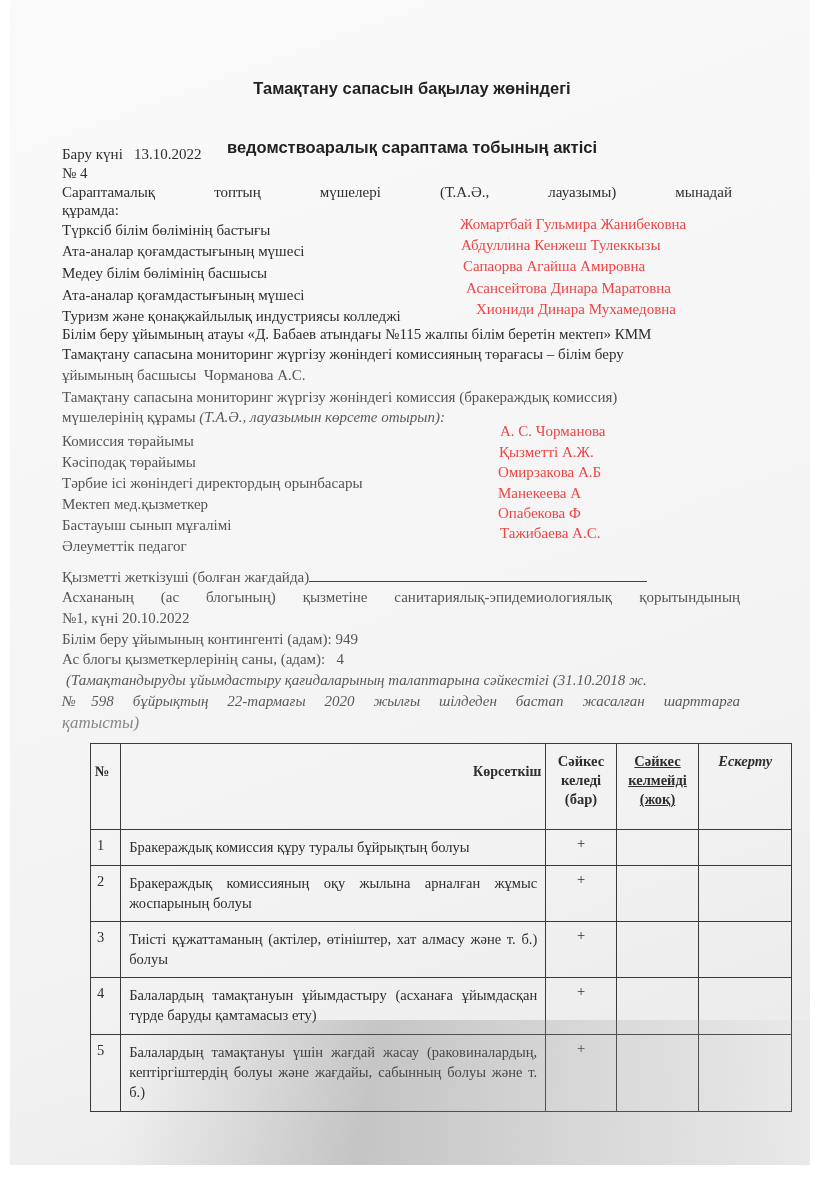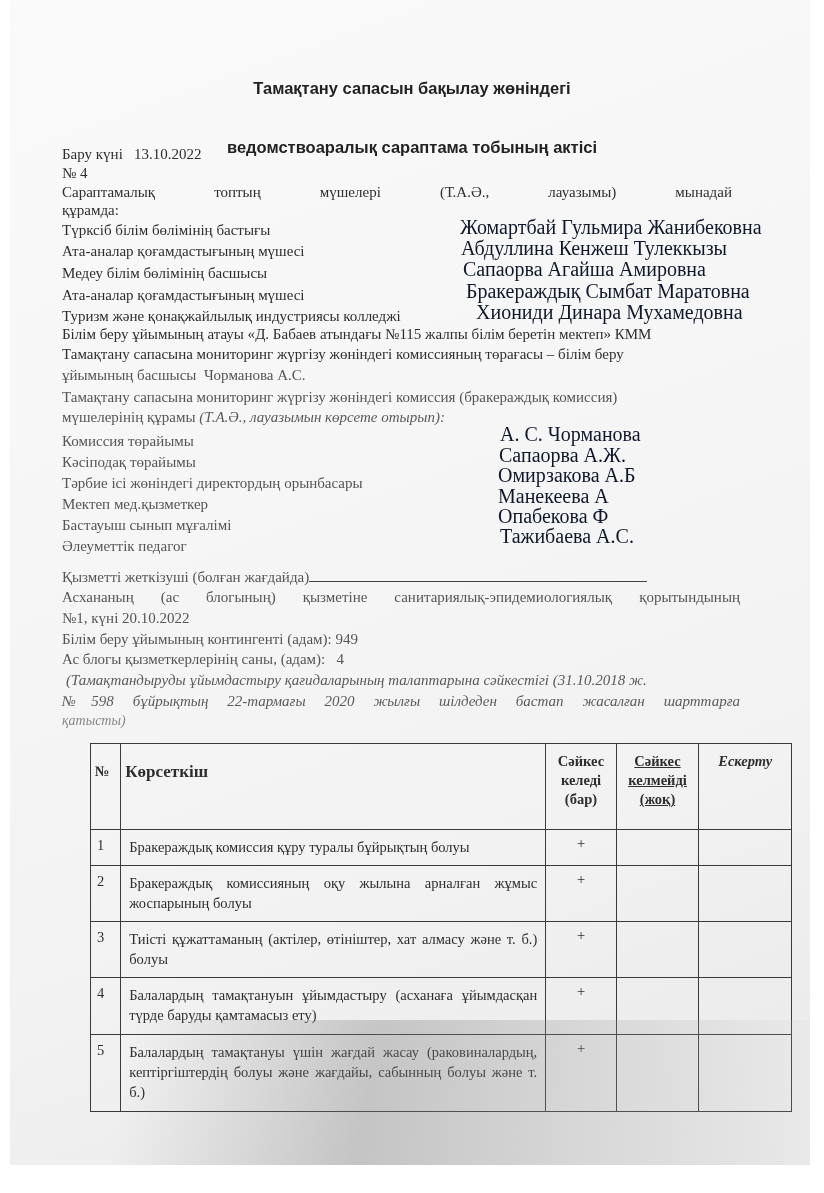--- a/index.html
+++ b/index.html
@@ -14,21 +14,21 @@
     background: linear-gradient(100deg, rgba(255,255,255,0) 15%, rgba(120,120,120,0.35) 45%, rgba(150,150,150,0.25) 70%, rgba(230,230,230,0.1) 100%);
     pointer-events: none;
   }
   .title {
     position: absolute; left: 0; width: 824px; text-align: center;
     font-family: "Liberation Sans", sans-serif; font-weight: bold; font-size: 16.5px; color: #222;
   }
   .t1 { top: 79px; }
   .t2 { top: 98px; margin-top: 40px; }
   .line { position: absolute; left: 62px; font-size: 15px; white-space: nowrap; color: #2e2e2e; }
-  .right { position: absolute; font-size: 20px; white-space: nowrap; color: #0f172a; }
+  .right { position: absolute; font-size: 15px; white-space: nowrap; color: #ef4444; }
   .u { }
   .it { font-style: italic; color: #5a5a5a; }
   .justify { display: flex; justify-content: space-between; width: 678px; }
   .dim { color: #555; }
   .blank { display: inline-block; width: 338px; border-bottom: 1px solid #444; height: 12px; vertical-align: baseline; }
 
   table.grid {
     position: absolute; left: 90px; top: 743px; width: 702px;
     border-collapse: collapse; font-size: 14.5px; color: #2e2e2e;
   }
@@ -64,21 +64,21 @@
 </div>
 <div class="line" style="top:202px">құрамда:</div>
 
 <div class="line" style="top:222px">Түрксіб білім бөлімінің бастығы</div>
 <div class="right" style="left:460px; top:216px">Жомартбай Гульмира Жанибековна</div>
 <div class="line" style="top:243px">Ата-аналар қоғамдастығының мүшесі</div>
 <div class="right" style="left:461px; top:237px">Абдуллина Кенжеш Тулеккызы</div>
 <div class="line" style="top:265px">Медеу білім бөлімінің басшысы</div>
 <div class="right" style="left:463px; top:258px">Сапаорва Агайша Амировна</div>
 <div class="line" style="top:287px">Ата-аналар қоғамдастығының мүшесі</div>
-<div class="right" style="left:466px; top:280px">Бракераждық Сымбат Маратовна</div>
+<div class="right" style="left:466px; top:280px">Асансейтова Динара Маратовна</div>
 <div class="line" style="top:308px">Туризм және қонақжайлылық индустриясы колледжі</div>
 <div class="right" style="left:476px; top:301px">Хиониди Динара Мухамедовна</div>
 
 <div class="line" style="top:326px">
   <span>Білім беру ұйымының атауы «</span><span class="u">Д. Бабаев атындағы №115 жалпы білім беретін мектеп» КММ</span>
 </div>
 
 <div class="line justify" style="top:346px">Тамақтану сапасына мониторинг жүргізу жөніндегі комиссияның төрағасы – білім беру</div>
 <div class="line dim" style="top:367px">
   <span>ұйымының басшысы</span>&nbsp;&nbsp;<span class="u">Чорманова А.С.</span>
@@ -86,21 +86,21 @@
 
 <div class="line dim" style="top:389px">Тамақтану сапасына мониторинг жүргізу жөніндегі комиссия (бракераждық комиссия)</div>
 <div class="line dim" style="top:409px">
   <span>мүшелерінің құрамы</span>
   <span class="it">(Т.А.Ә., лауазымын көрсете отырып):</span>
 </div>
 
 <div class="line dim" style="top:433px">Комиссия төрайымы</div>
 <div class="right" style="left:500px; top:423px">А. С. Чорманова</div>
 <div class="line dim" style="top:454px">Кәсіподақ  төрайымы</div>
-<div class="right" style="left:499px; top:444px">Сапаорва А.Ж.</div>
+<div class="right" style="left:499px; top:444px">Қызметті А.Ж.</div>
 <div class="line dim" style="top:475px">Тәрбие  ісі  жөніндегі директордың орынбасары</div>
 <div class="right" style="left:498px; top:464px">Омирзакова А.Б</div>
 <div class="line dim" style="top:496px">Мектеп  мед.қызметкер</div>
 <div class="right" style="left:498px; top:485px">Манекеева А</div>
 <div class="line dim" style="top:517px">Бастауыш  сынып мұғалімі</div>
 <div class="right" style="left:498px; top:505px">Опабекова Ф</div>
 <div class="line dim" style="top:538px">Әлеуметтік  педагог</div>
 <div class="right" style="left:500px; top:525px">Тажибаева А.С.</div>
 
 <div class="line dim" style="top:569px">
@@ -111,27 +111,27 @@
 <div class="line dim" style="top:631px">
   <span>Білім беру ұйымының контингенті (адам):</span>
   <span class="u">949</span>
 </div>
 <div class="line dim" style="top:651px">
   <span>Ас блогы қызметкерлерінің саны, (адам):</span>&nbsp;&nbsp;
   <span class="u">4</span>
 </div>
 <div class="line it" style="top:672px; left:66px">(Тамақтандыруды ұйымдастыру қағидаларының талаптарына сәйкестігі (31.10.2018 ж.</div>
 <div class="line it" style="top:693px; width:678px; text-align:justify; text-align-last:justify">№598 бұйрықтың 22-тармағы 2020 жылғы шілдеден бастап жасалған шарттарға</div>
-<div class="line it" style="top:713px; font-size:14px; color:#888">қатысты)</div>
+<div class="line it" style="top:713px; font-size:17px; color:#888">қатысты)</div>
 
 <table class="grid">
   <tbody>
       <tr>
     <th class="c-num" style="text-align:left; padding-top:18px">№</th>
-    <th class="c-ind" style="text-align:left; padding-top:18px; font-size:17px">Көрсеткіш</th>
+    <th class="c-ind" style="text-align:right; padding-top:18px; font-size:14px">Көрсеткіш</th>
     <th class="c-yes" style="height:86px">Сәйкес келеді (бар)</th>
     <th class="c-no">Сәйкес келмейді (жоқ)</th>
     <th class="c-note">Ескерту</th>
   </tr>
   <tr style="height:36px">
     <td class="c-num">1</td>
     <td class="c-ind">Бракераждық комиссия құру туралы бұйрықтың болуы</td>
     <td class="c-yes">+</td>
     <td class="c-no"></td>
     <td class="c-note"></td>

